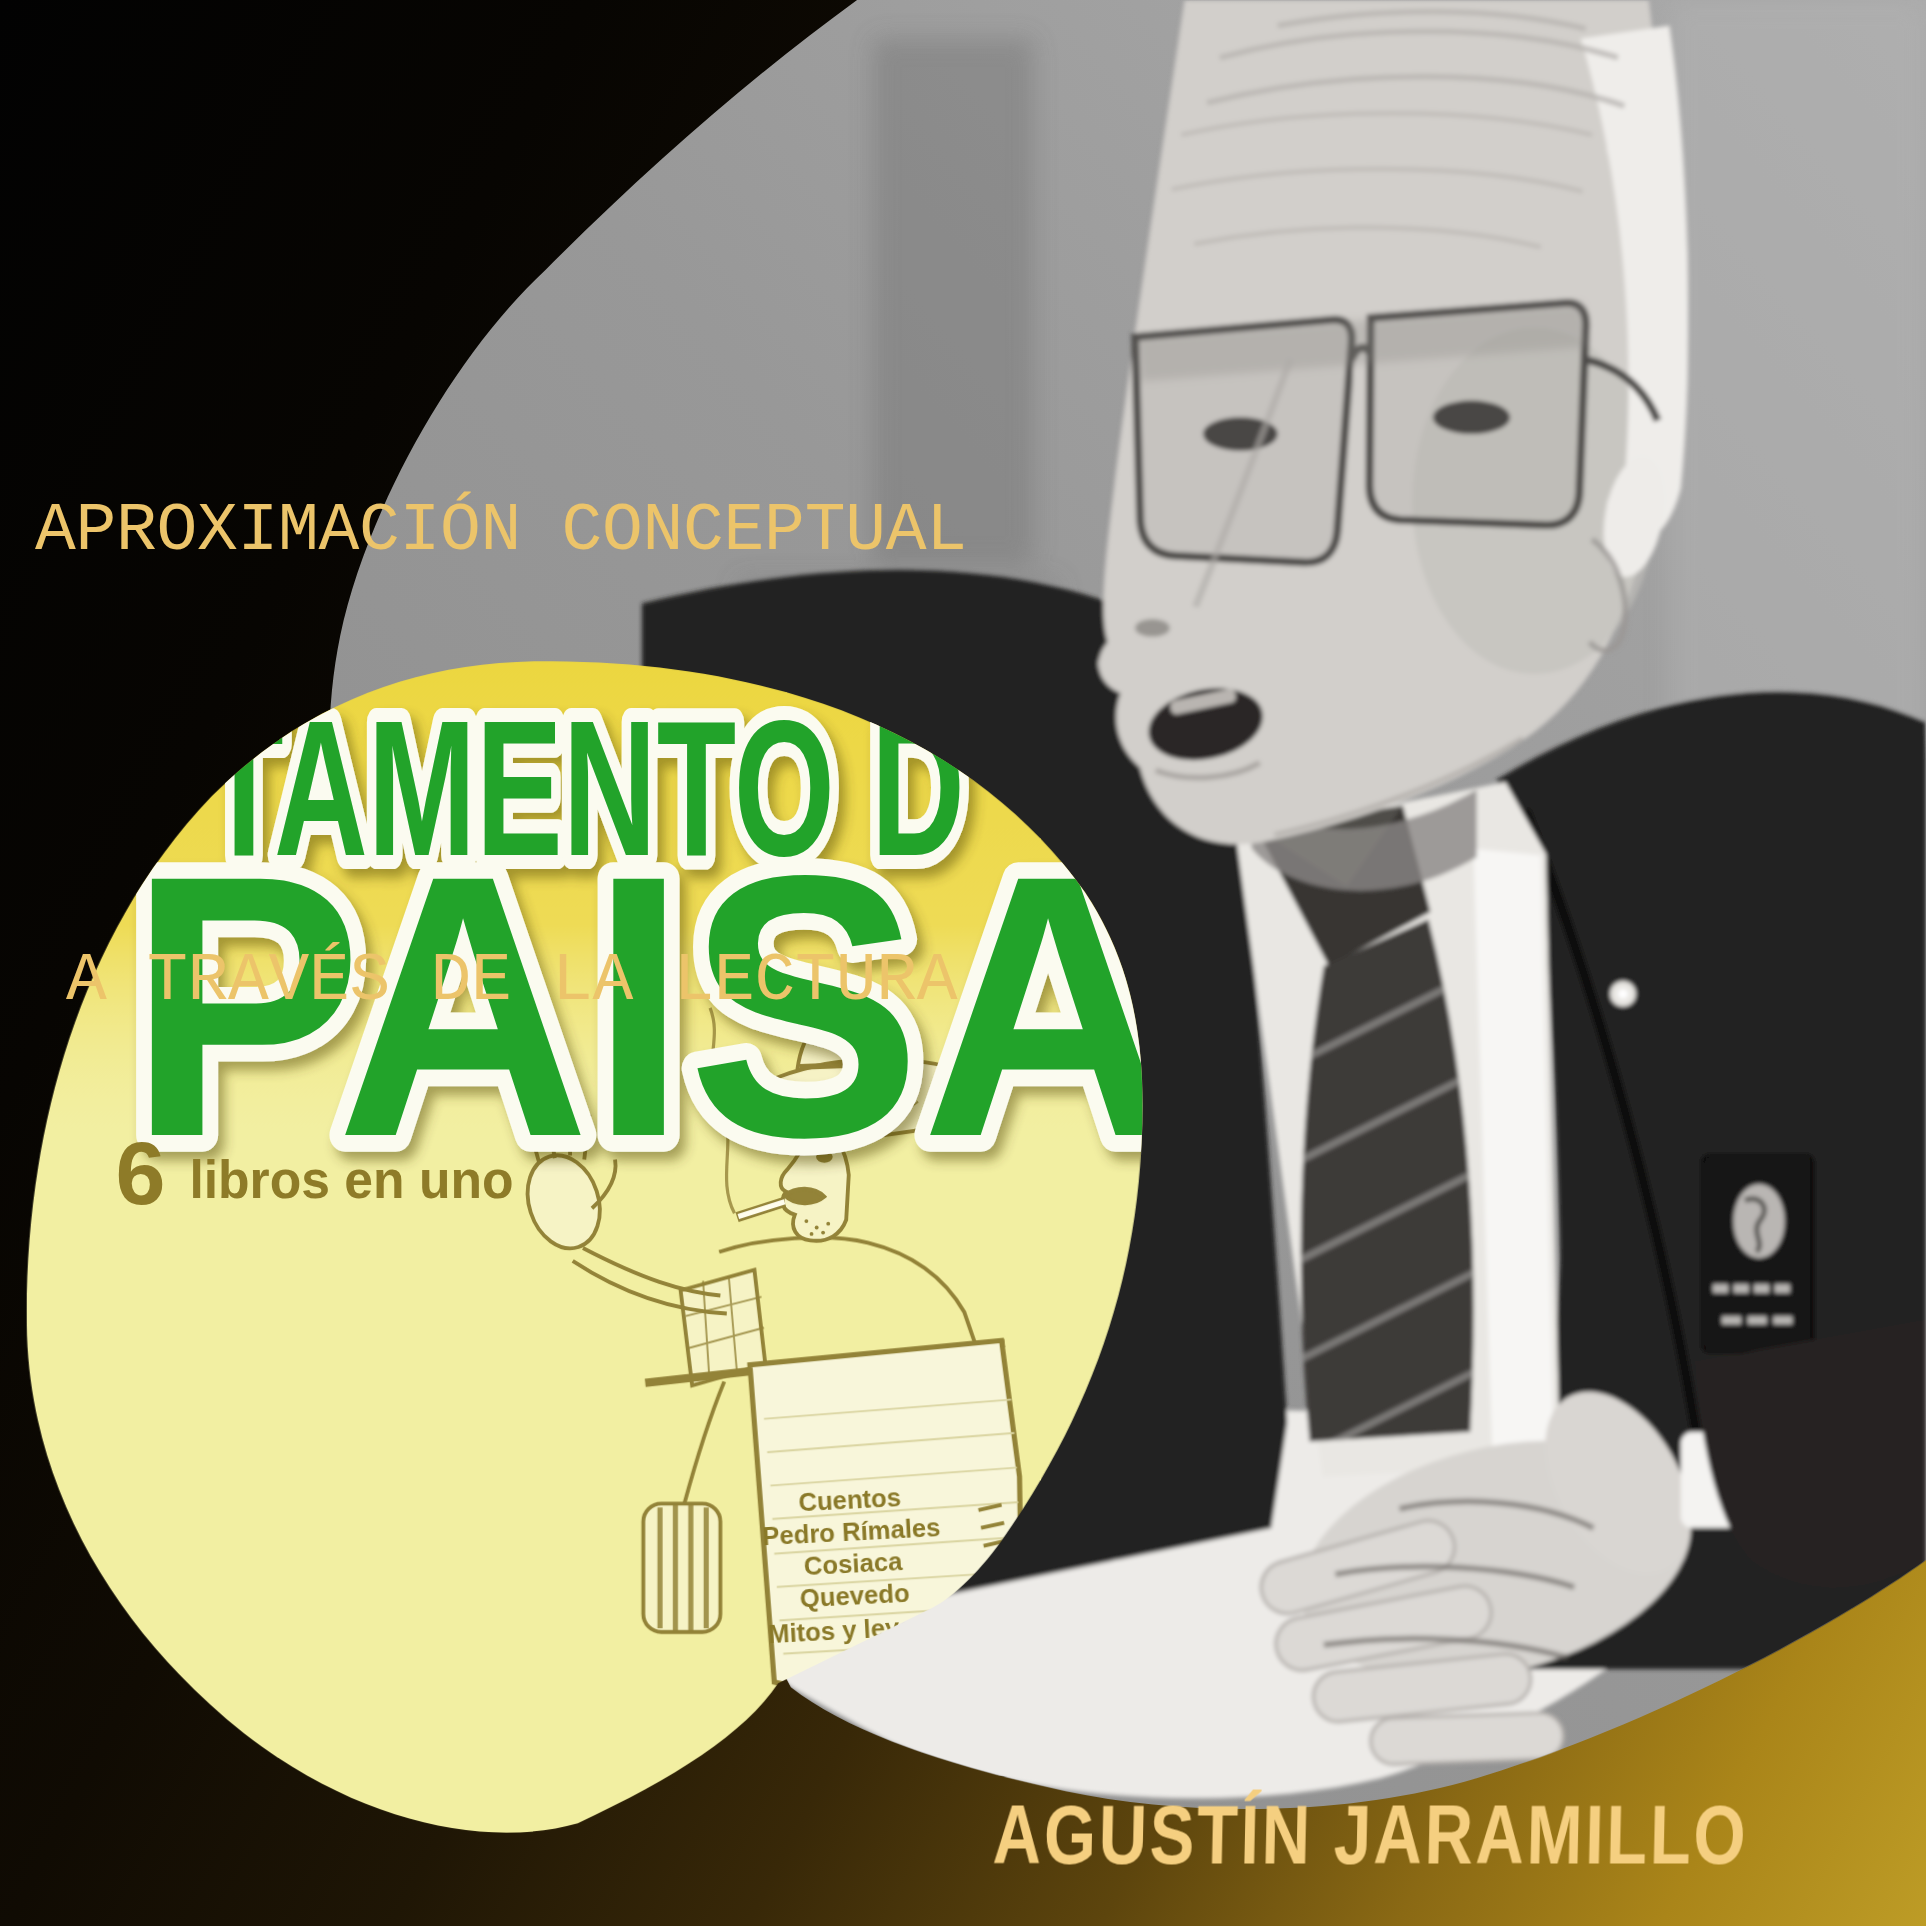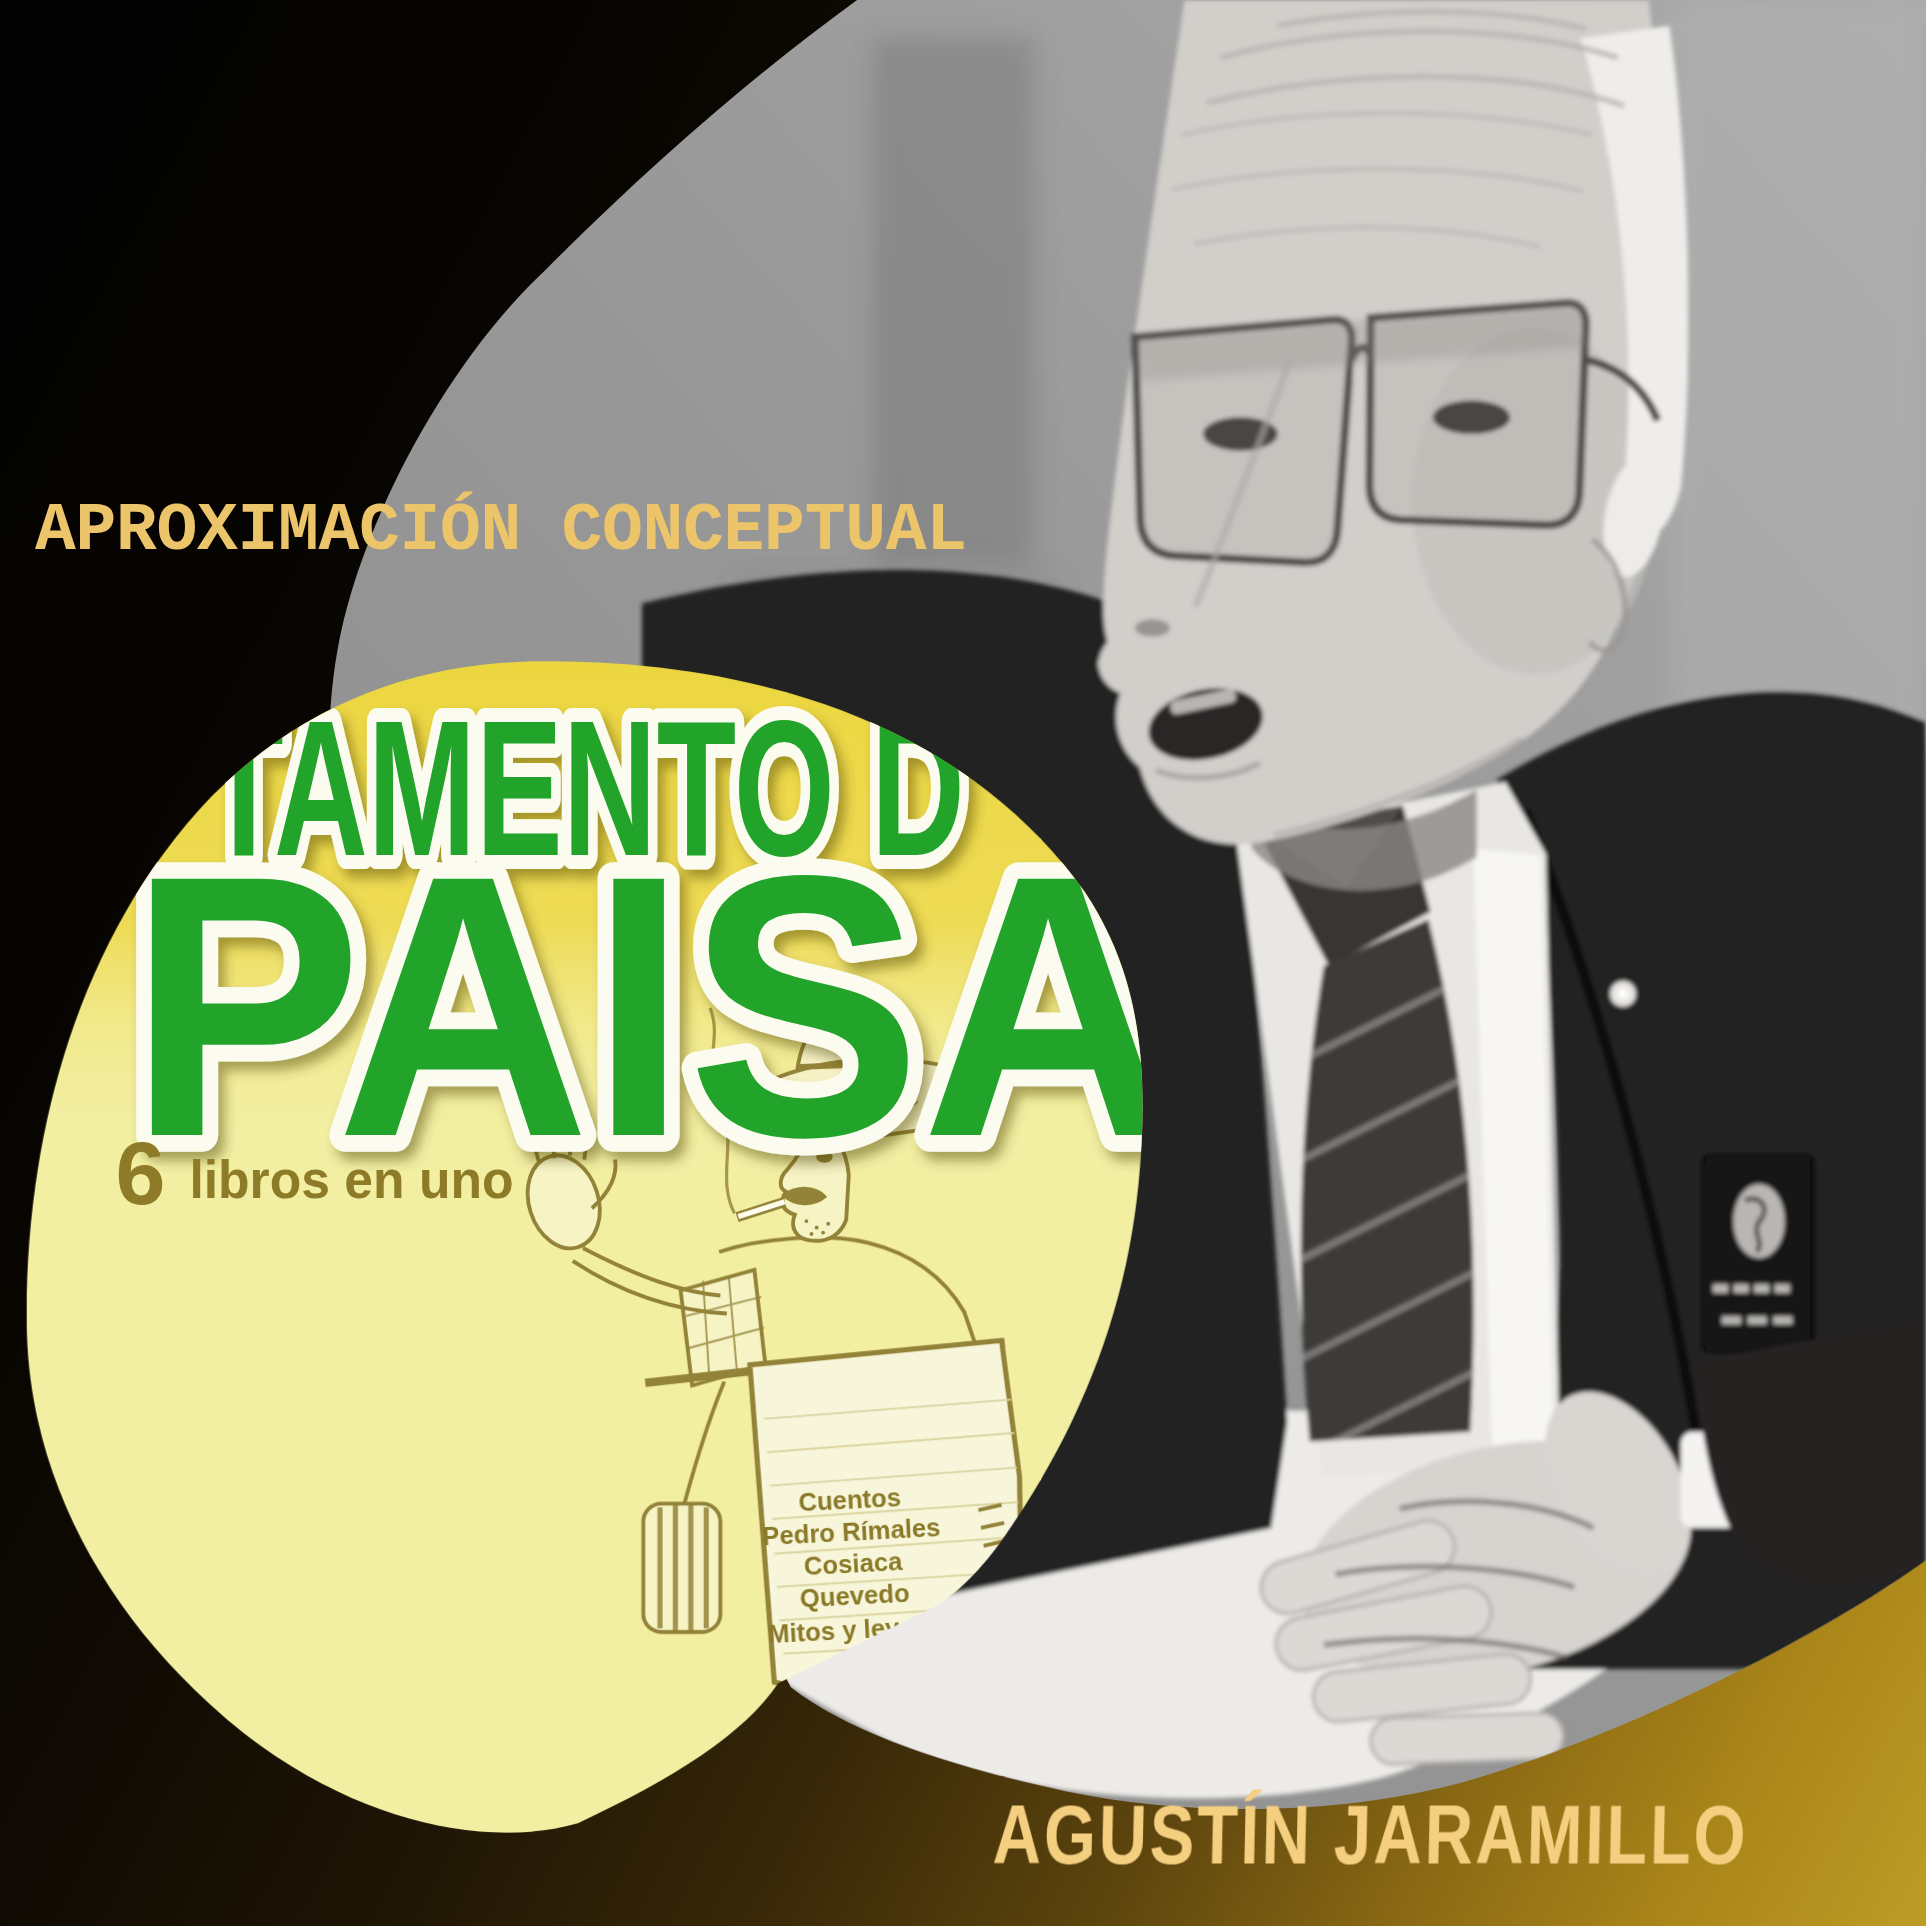--- a/index.html
+++ b/index.html
@@ -1,21 +1,21 @@
 <!DOCTYPE html>
 <html style="font-size:10.3px"><head>
 <meta charset="utf-8">
 <style>
   html,body{margin:0;padding:0;background:#000;}
   .poster{position:relative;width:1926px;height:1926px;overflow:hidden;
     font-family:"Liberation Sans",sans-serif;
     background:linear-gradient(118deg,#020202 0%,#070502 20%,#100b03 35%,#1f1605 48%,#382808 60%,#5d450d 72%,#8a6914 82%,#aa8519 91%,#bd9c26 100%);}
   .poster svg{position:absolute;inset:0;display:block;}
   .heading{position:absolute;left:35px;top:156px;z-index:5;
-    font-family:"Liberation Mono",monospace;font-size:68px;font-weight:700;
+    font-family:"Liberation Mono",monospace;font-size:68px;font-weight:400;
     color:#ecc46a;letter-spacing:-0.3px;line-height:150px;white-space:pre;}
   .heading .l2{padding-left:31px;}
   .author{position:absolute;left:992px;top:1805px;width:809px;z-index:5;
     font-family:"Liberation Sans",sans-serif;font-weight:700;font-size:67px;
     letter-spacing:2.6px;color:#f5cf80;transform:scaleY(1.24) skewX(-1.5deg);
     transform-origin:left bottom;white-space:nowrap;}
   text{font-family:"Liberation Sans",sans-serif;}
   .cover-title{font-weight:700;fill:#21a32c;stroke:#fbfbf0;stroke-linejoin:round;paint-order:stroke fill;}
   .cover-sub{font-weight:700;fill:#8e7b28;}
   .list-line{font-weight:700;fill:#8a7928;font-size:40px;text-anchor:middle;}
@@ -279,18 +279,19 @@
 
       <g>
         <text class="cover-sub" x="180" y="1875" font-size="140">6</text>
         <text class="cover-sub" x="295" y="1866" font-size="84" textLength="505" lengthAdjust="spacingAndGlyphs">libros en uno</text>
       </g>
     </g>
   </svg>
 
   <div class="heading">
     <div class="l1">APROXIMACIÓN CONCEPTUAL</div>
+    <div class="l2">A TRAVÉS DE LA LECTURA</div>
   </div>
 
   <div class="author">AGUSTÍN JARAMILLO</div>
 
 </div>
 
 
 </body></html>

